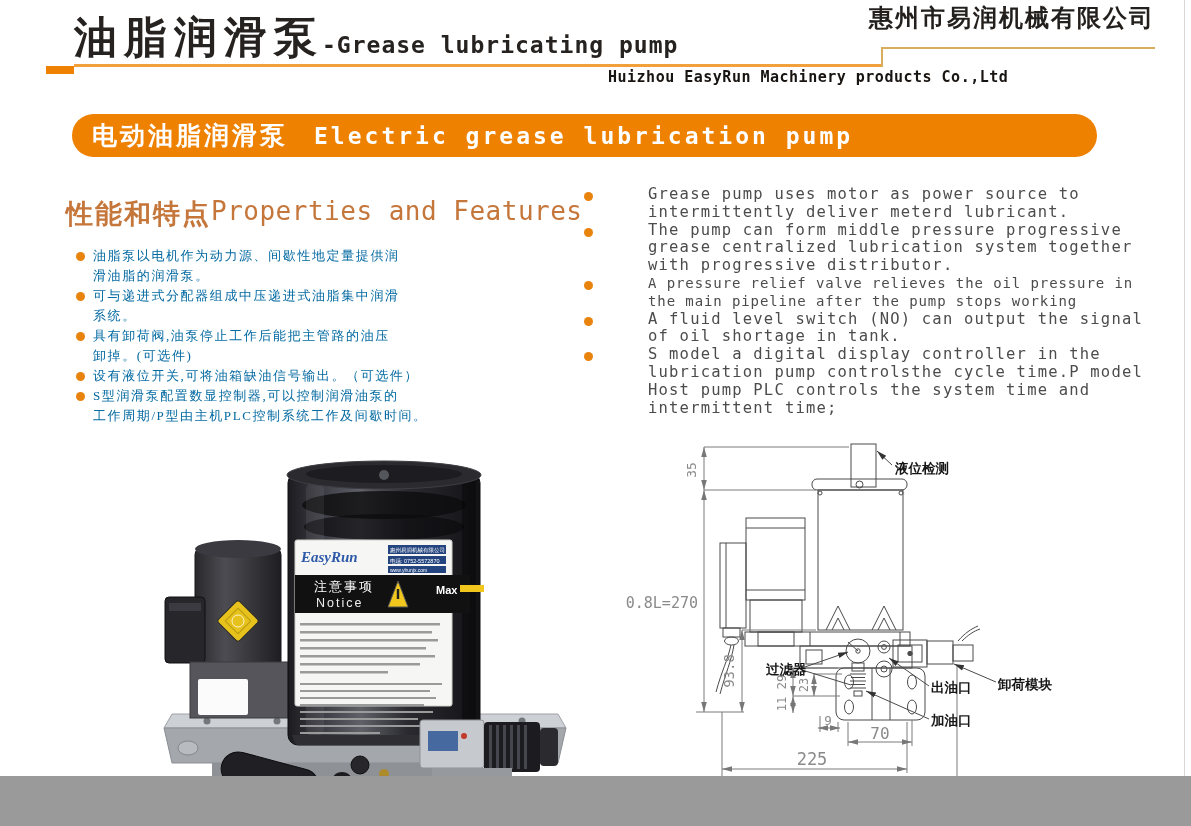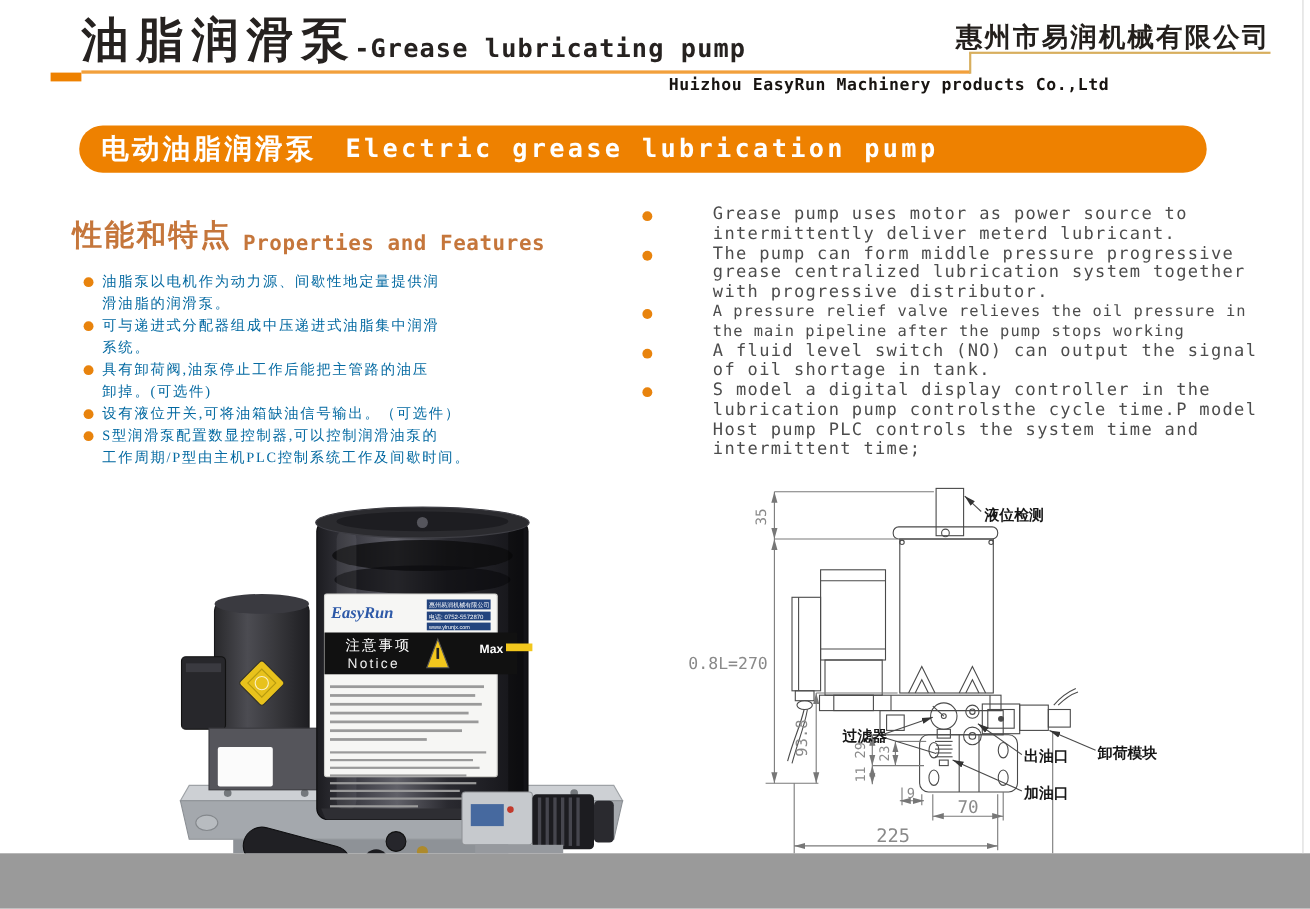--- a/index.html
+++ b/index.html
@@ -18,46 +18,46 @@
   }
   .title-en{
     font-family:"DejaVu Sans Mono",monospace;font-weight:bold;color:#262220;
     font-size:23px;letter-spacing:1px;margin:0 0 4px -2px;
   }
   .accent-rect{left:46px;top:66px;width:28px;height:8px;background:#EE8100;}
   .title-underline{left:74px;top:64px;width:808px;height:3px;background:#F2A03C;}
   .step-v{left:881px;top:48px;width:2px;height:19px;background:#D8AE5E;}
   .step-h{left:881px;top:47px;width:274px;height:2px;background:#D8AE5E;}
   .company-cn{
-    right:36px;top:18px;font-weight:bold;color:#231f1c;
+    right:36px;top:2px;font-weight:bold;color:#231f1c;
     font-size:24px;letter-spacing:2px;
   }
   .company-en{
     left:608px;top:68px;font-family:"DejaVu Sans Mono",monospace;
     font-weight:bold;color:#181411;font-size:15px;letter-spacing:0.5px;
   }
 
   
   .banner{
     left:72px;top:114px;width:1025px;height:43px;border-radius:22px;
     background:#EE8100;display:flex;align-items:center;padding-left:20px;
     box-sizing:border-box;
   }
   .banner .cn{color:#fff;font-weight:bold;font-size:25px;letter-spacing:3px;}
   .banner .en{
     color:#fff;font-weight:bold;font-family:"DejaVu Sans Mono",monospace;
     font-size:23px;letter-spacing:3px;margin-left:26px;
   }
 
   
-  .heading{left:66px;top:196px;display:flex;align-items:flex-end;}
+  .heading{left:66px;top:196px;display:flex;align-items:flex-start;}
   .heading .cn{color:#C5763B;font-weight:bold;font-size:27px;letter-spacing:2px;}
   .heading .en{
-    color:#C5763B;font-weight:bold;font-family:"DejaVu Sans Mono",monospace;
-    font-size:19px;letter-spacing:0.5px;margin-left:10px;
+    color:#C5763B;font-weight:normal;font-family:"DejaVu Sans Mono",monospace;
+    font-size:26px;letter-spacing:0.5px;
   }
 
   
   .feat{display:flex;margin:0;}
   .feat .dot{
     flex:none;width:9px;height:9px;border-radius:50%;
     background:#E8830D;margin:6px 8px 0 0;
   }
   .feat .txt{flex:1;white-space:pre-line;}
   .feat-cn{left:76px;top:246px;width:505px;}

